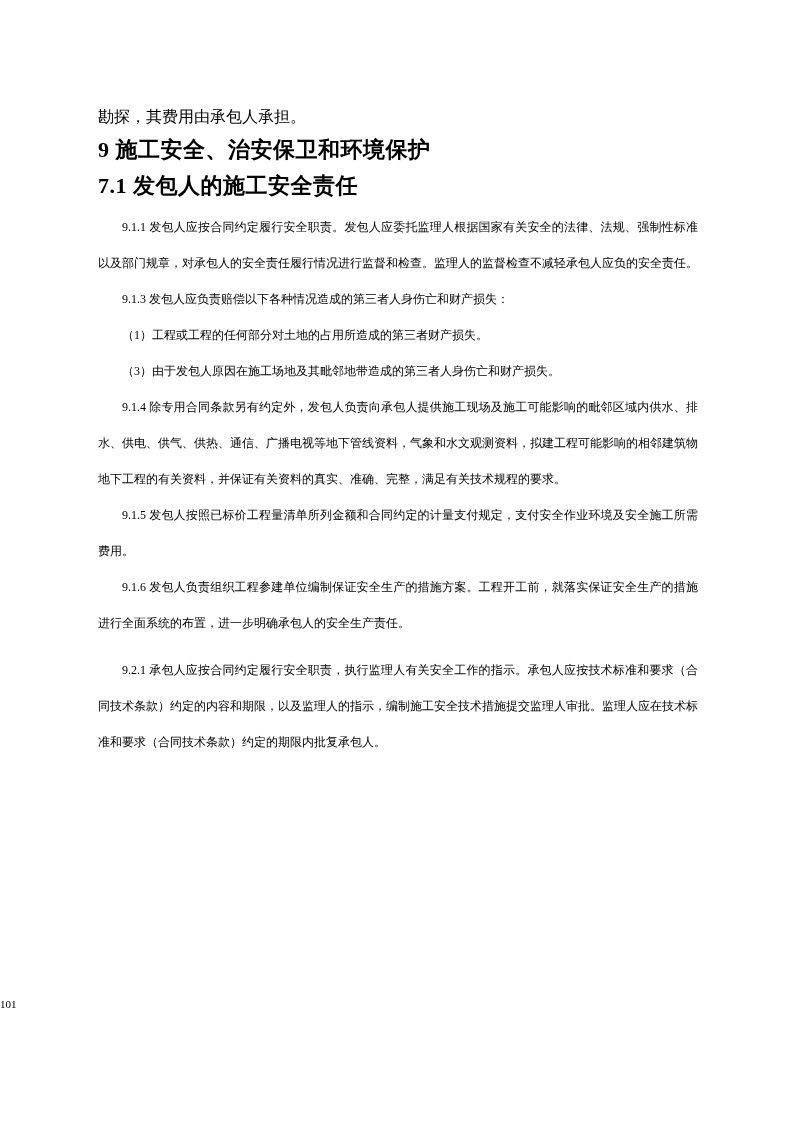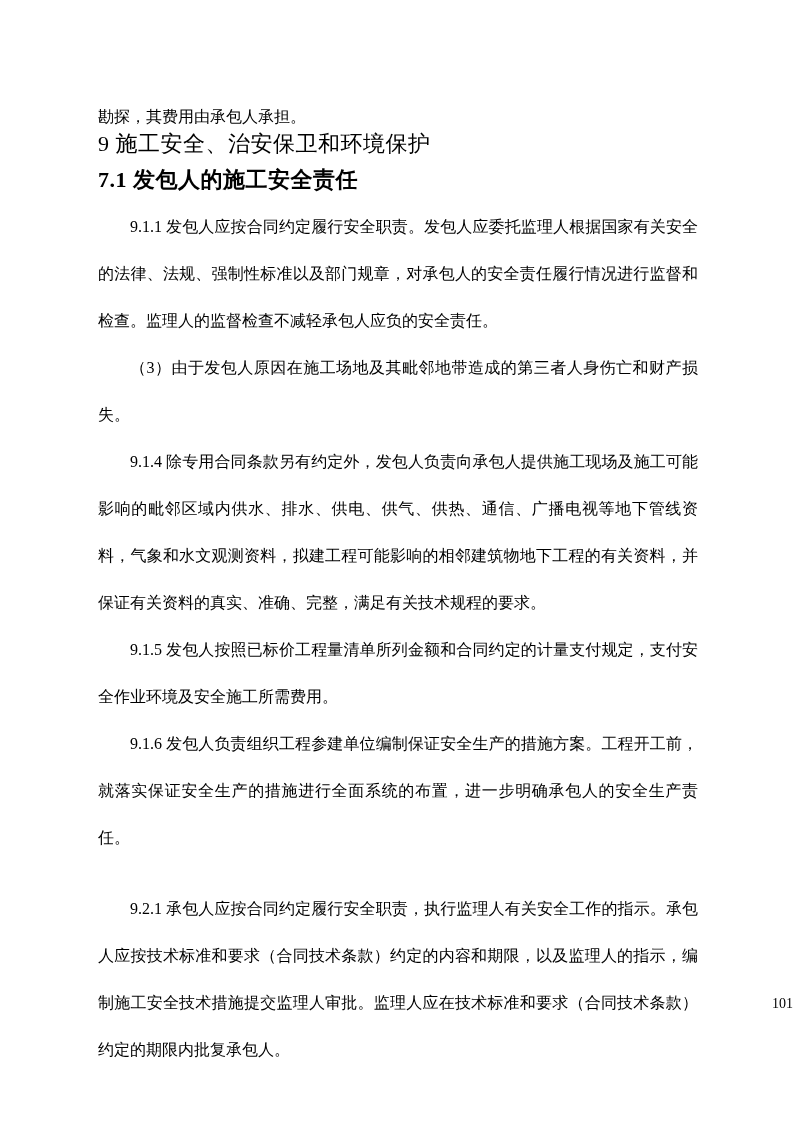--- a/index.html
+++ b/index.html
@@ -20,68 +20,70 @@
     top: 0;
     width: 600px;
   }
   .carryover {
     margin-top: 106px;
     font-size: 16px;
     line-height: 22px;
     text-align: justify;
   }
   .h-chapter {
-    margin-top: 2px;
+    margin-top: 8px;
     font-size: 22px;
     line-height: 28px;
-    font-weight: normal;
+    font-weight: bold;
     letter-spacing: 0.5px;
   }
   .h-section {
     font-size: 22px;
     line-height: 28px;
     font-weight: bold;
     letter-spacing: 0.5px;
   }
   .h-section-91 { margin-top: 8px; }
   .h-section-92 { margin-top: 1px; }
   .body-para {
-    font-size: 16px;
-    line-height: 47px;
+    font-size: 12px;
+    line-height: 36px;
     text-align: justify;
     text-indent: 2em;
   }
   .para-first-91 { margin-top: 9px; }
-  .para-first-92 { margin-top: 24px; }
+  .para-first-92 { margin-top: 11px; }
   .page-number {
     position: absolute;
     top: 996px;
     left: 0;
     width: 100%;
-    text-align: right;
-    font-size: 14px;
+    text-align: left;
+    font-size: 11px;
     line-height: 16px;
   }
 </style>
 </head>
 <body>
 
 <div class="page">
   <div class="content">
 
     <p class="carryover">勘探，其费用由承包人承担。</p>
 
     <h1 class="h-chapter">9 施工安全、治安保卫和环境保护</h1>
 
     <h2 class="h-section h-section-91">7.1 发包人的施工安全责任</h2>
 
     <p class="body-para para-first-91">9.1.1 发包人应按合同约定履行安全职责。发包人应委托监理人根据国家有关安全的法律、法规、强制性标准以及部门规章，对承包人的安全责任履行情况进行监督和检查。监理人的监督检查不减轻承包人应负的安全责任。</p>
 
 
+    <p class="body-para">9.1.3 发包人应负责赔偿以下各种情况造成的第三者人身伤亡和财产损失：</p>
 
+    <p class="body-para">（1）工程或工程的任何部分对土地的占用所造成的第三者财产损失。</p>
 
     <p class="body-para">（3）由于发包人原因在施工场地及其毗邻地带造成的第三者人身伤亡和财产损失。</p>
 
     <p class="body-para">9.1.4 除专用合同条款另有约定外，发包人负责向承包人提供施工现场及施工可能影响的毗邻区域内供水、排水、供电、供气、供热、通信、广播电视等地下管线资料，气象和水文观测资料，拟建工程可能影响的相邻建筑物地下工程的有关资料，并保证有关资料的真实、准确、完整，满足有关技术规程的要求。</p>
 
     <p class="body-para">9.1.5 发包人按照已标价工程量清单所列金额和合同约定的计量支付规定，支付安全作业环境及安全施工所需费用。</p>
 
     <p class="body-para">9.1.6 发包人负责组织工程参建单位编制保证安全生产的措施方案。工程开工前，就落实保证安全生产的措施进行全面系统的布置，进一步明确承包人的安全生产责任。</p>
 
 

